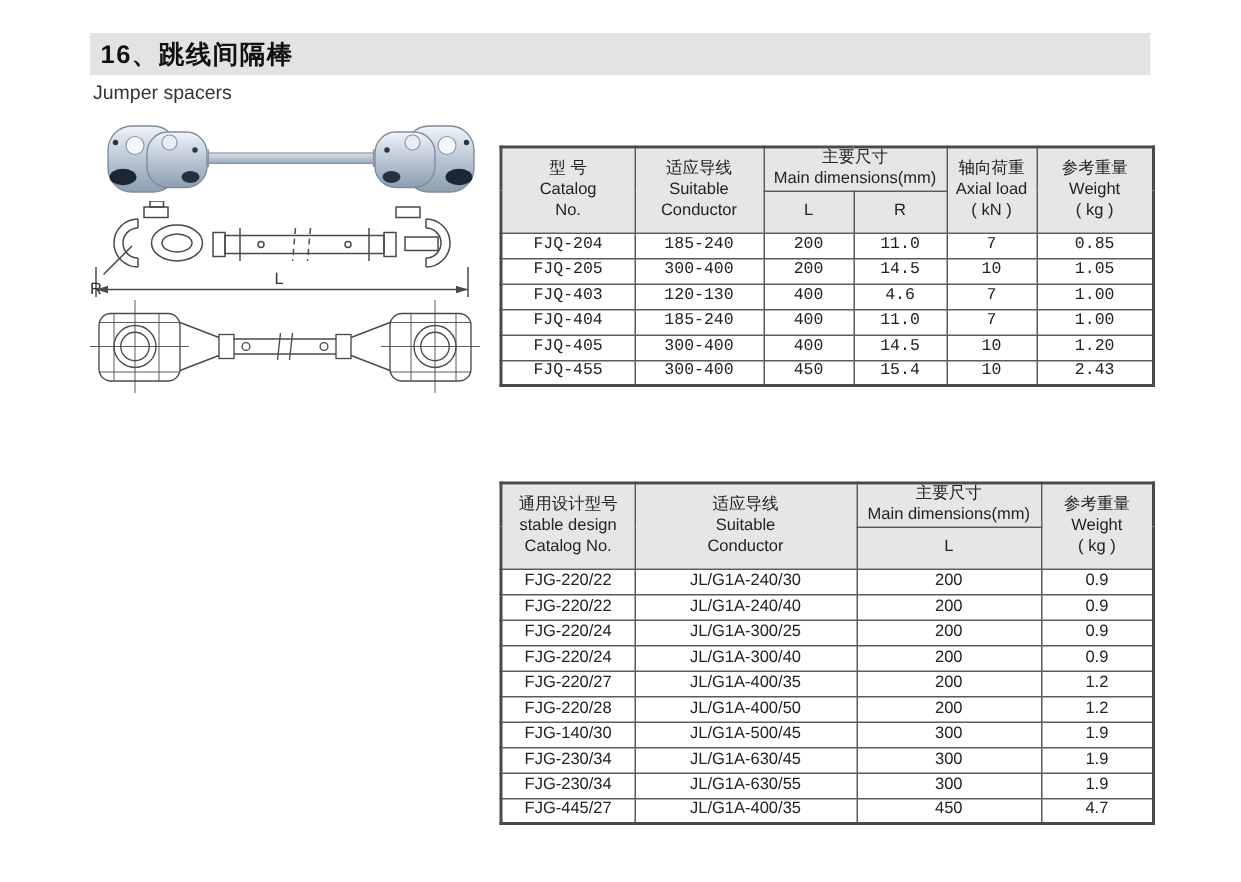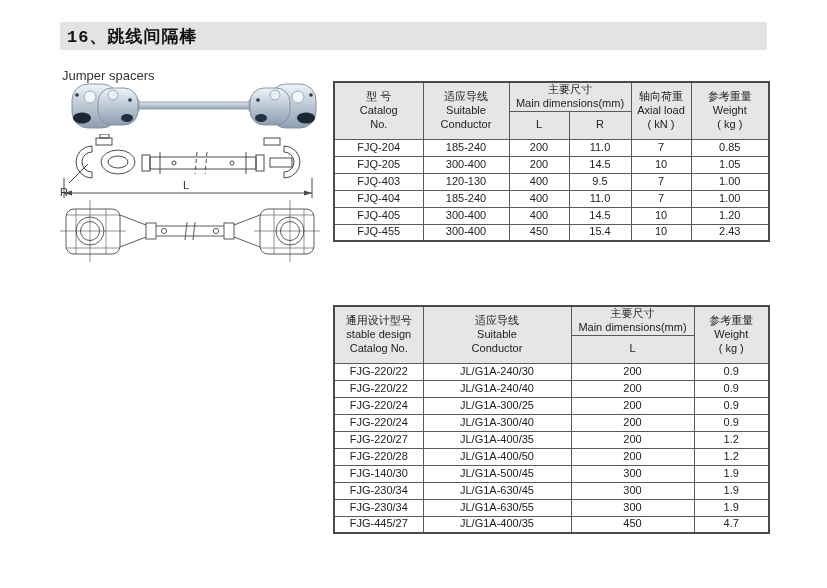--- a/index.html
+++ b/index.html
@@ -5,45 +5,45 @@
   html,body { margin:0; padding:0; }
   body {
     width:827px; height:588px; background:#ffffff;
     font-family:"Liberation Sans","DejaVu Sans",sans-serif;
     color:#222; position:relative; overflow:hidden;
   }
   .page { position:absolute; left:0; top:0; width:827px; height:588px; background:#fff; }
 
   .title-bar {
     position:absolute; left:60px; top:22px; width:707px; height:28px;
-    background:#e3e3e3; display:flex; align-items:center;font-family:Liberation Mono, monospace;
+    background:#e3e3e3; display:flex; align-items:center;
   }
   .title-bar .title-text {
     font-size:17px; font-weight:bold; margin-left:7px; letter-spacing:1px; color:#111;
   }
-  .subtitle { position:absolute; left:62px; top:68px; font-size:13px; color:#333; }
+  .subtitle { position:absolute; left:62px; top:54px; font-size:13px; color:#333; }
 
   .fig { position:absolute; }
   .fig-photo { left:70px; top:78px; }
   .fig-draw1 { left:56px; top:134px; }
   .fig-draw2 { left:60px; top:200px; }
 
-  table { border-collapse:collapse; table-layout:fixed; background:#fff; }
+  table { border-collapse:collapse; table-layout:fixed; background:#fff;margin-top:16px; }
   .spec-table { position:absolute; left:333px; width:435px; border:2px solid #4a4a4a; }
   .t1 { top:81px; }
   .t2 { top:305px; }
   .spec-table th, .spec-table td {
     border:1px solid #5a5a5a; text-align:center; vertical-align:middle;
     padding:0 2px; font-size:11px; font-weight:normal; line-height:1.25; color:#222;
     overflow:hidden; white-space:nowrap;
   }
   .spec-table thead th { background:#e6e6e6; }
   .t1 thead tr.h-top    { height:28px; }
   .t1 thead tr.h-sub    { height:28px; }
-  .t1 tbody tr          { height:17px; }
+  .t1 tbody tr          { height:17px;font-family:Liberation Mono, monospace; }
   .t2 thead tr.h-top    { height:26px; }
   .t2 thead tr.h-sub    { height:28px; }
   .t2 tbody tr          { height:17px; }
   .hdr-line { display:block; }
 
   .note-block { position:absolute; left:333px; top:246px; width:470px; font-size:11px; line-height:1.45; color:#222; }
 
   svg text { font-family:"Liberation Sans","DejaVu Sans",sans-serif; }
 </style>
 </head>
@@ -232,21 +232,21 @@
           <td>300-400</td>
           <td>200</td>
           <td>14.5</td>
           <td>10</td>
           <td>1.05</td>
         </tr>
         <tr>
           <td>FJQ-403</td>
           <td>120-130</td>
           <td>400</td>
-          <td>9.5</td>
+          <td>4.6</td>
           <td>7</td>
           <td>1.00</td>
         </tr>
         <tr>
           <td>FJQ-404</td>
           <td>185-240</td>
           <td>400</td>
           <td>11.0</td>
           <td>7</td>
           <td>1.00</td>

